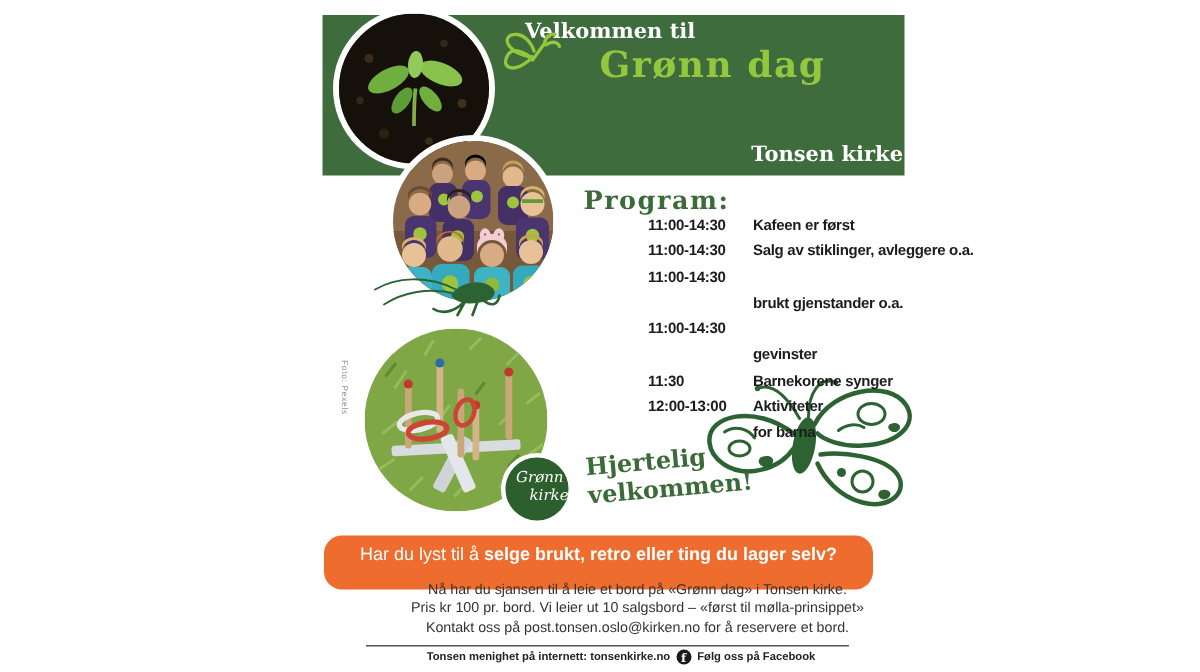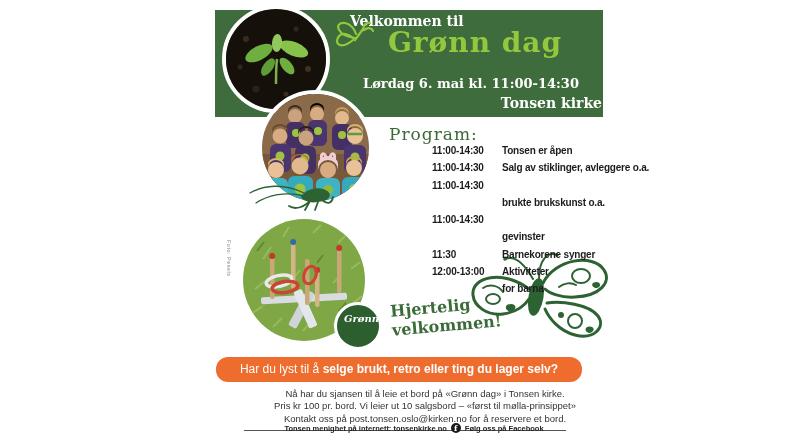--- a/index.html
+++ b/index.html
@@ -5,69 +5,69 @@
   html,body{margin:0;padding:0;background:#fff;}
   .canvas{position:relative;width:800px;height:448px;background:#ffffff;overflow:hidden;
           font-family:"Liberation Sans",sans-serif;}
   .serif{font-family:"DejaVu Serif",serif;}
 
   
   .banner{position:absolute;left:215px;top:10px;width:388px;height:107px;background:#3f6c3c;z-index:1;}
   .eyebrow{position:absolute;left:350px;top:13px;width:185px;text-align:left;color:#fff;
            font-weight:bold;font-size:14px;z-index:2;}
   .title{position:absolute;left:365px;top:22px;width:220px;text-align:center;color:#93c83e;
-         font-weight:bold;font-size:28px;line-height:42px;z-index:2;letter-spacing:1px;}
+         font-weight:bold;font-size:24px;line-height:42px;z-index:2;letter-spacing:1px;}
   .dateline{position:absolute;left:340px;top:76px;width:262px;text-align:center;color:#fff;
             font-weight:bold;font-size:13px;z-index:2;}
   .location{position:absolute;left:340px;top:95px;width:262px;text-align:right;color:#fff;
             font-weight:bold;font-size:14px;z-index:2;}
   .hbfly{position:absolute;left:331px;top:16px;width:44px;height:36px;z-index:3;}
 
   
   .photo{position:absolute;border-radius:50%;border:4px solid #fff;overflow:hidden;box-sizing:border-box;}
   .photo svg{display:block;width:100%;height:100%;}
   .ph-sprout{left:222px;top:5px;width:108px;height:108px;z-index:2;}
   .ph-kids{left:258px;top:90px;width:115px;height:115px;z-index:2;}
   .ph-rings{left:239px;top:215px;width:130px;height:130px;z-index:2;}
 
   .credit{position:absolute;left:226px;top:240px;color:#8a8a8a;font-size:5.5px;
           writing-mode:vertical-rl;letter-spacing:.5px;z-index:3;}
 
   
-  .prog-head{position:absolute;left:389px;top:124px;font-size:17px;font-weight:normal;color:#3b6b39;
+  .prog-head{position:absolute;left:389px;top:124px;font-size:17px;font-weight:bold;color:#3b6b39;
              letter-spacing:1px;z-index:3;}
   .prog{position:absolute;left:385px;top:142px;width:240px;z-index:4;margin-left:47px;}
   .prow{display:grid;grid-template-columns:70px 1fr;line-height:17.3px;font-size:10px;
         font-weight:bold;color:#1c1c1c;letter-spacing:-0.2px;}
 
   
   .grasshopper{position:absolute;left:246px;top:177px;width:88px;height:36px;z-index:3;}
   .bigbfly{position:absolute;left:463px;top:243px;width:152px;height:112px;z-index:2;}
 
   
   .welcome{position:absolute;left:391px;top:297px;color:#3b6b39;font-weight:bold;font-size:16px;
            line-height:19px;transform:rotate(-5deg);z-index:4;}
   .gklogo{position:absolute;left:334px;top:302px;width:48px;height:48px;border-radius:50%;
           background:#2c5e2e;border:3px solid #fff;box-sizing:border-box;z-index:5;
-          color:#fff;font-family:"DejaVu Serif",serif;font-style:italic;font-weight:bold;}
+          color:#fff;font-family:"DejaVu Serif",serif;font-style:italic;}
   .gklogo .l1{position:absolute;left:7px;top:8px;font-size:10px;}
-  .gklogo .l2{position:absolute;left:16px;top:20px;font-size:10px;margin-top:20px;}
-
-  
-  .sale{position:absolute;left:216px;top:357px;width:366px;height:25px;background:#ee6c2d;
+  .gklogo .l2{position:absolute;left:16px;top:20px;font-size:10px;}
+
+  
+  .sale{position:absolute;left:216px;top:357px;width:366px;height:36px;background:#ee6c2d;
         border-radius:12px;color:#fff;font-size:12px;line-height:25px;text-align:center;z-index:3;}
   .sale b{font-weight:bold;}
 
   
   .info{position:absolute;left:225px;top:388px;width:400px;text-align:center;color:#333;
         font-size:9.5px;line-height:12.3px;z-index:3;}
 
   
   .footrule{position:absolute;left:244px;top:430px;width:322px;border-top:1px solid #555;z-index:3;}
-  .footer{position:absolute;left:244px;top:423px;width:340px;display:flex;align-items:center;
+  .footer{position:absolute;left:244px;top:433px;width:340px;display:flex;align-items:flex-start;
           justify-content:center;gap:4px;font-size:7.5px;font-weight:bold;color:#222;z-index:3;}
   .fbicon{width:10px;height:10px;border-radius:50%;background:#1a1a1a;color:#fff;display:inline-flex;
           align-items:center;justify-content:center;font-family:"DejaVu Serif",serif;
           font-size:8px;line-height:10px;}
 </style>
 </head>
 <body>
 
 <div class="canvas">
 
@@ -76,21 +76,20 @@
   <svg class="hbfly" viewBox="0 0 44 36" fill="none" stroke="#93c83e" stroke-width="2.2" stroke-linecap="round" stroke-linejoin="round">
     <path d="M24,22 C6,20 2,6 14,7 C20,8 24,14 25,18"></path>
     <path d="M22,24 C10,34 2,28 8,20 C11,16 18,18 22,22"></path>
     <path d="M24,24 L32,13"></path>
     <path d="M32,13 C33,8 36,6 39,7"></path>
     <path d="M33,14 C37,11 41,12 42,15"></path>
   </svg>
 
   <div class="eyebrow serif">Velkommen til</div>
   <div class="title serif">Grønn dag</div>
-  <div class="dateline serif">Lørdag 6. mai  kl. 11:00-14:30</div>
   <div class="location serif">Tonsen kirke</div>
 
   <div class="photo ph-sprout">
     <svg viewBox="0 0 100 100">
       <rect width="100" height="100" fill="#15100a"></rect>
       <circle cx="20" cy="30" r="3" fill="#3a2c1c"></circle>
         <circle cx="70" cy="20" r="2.5" fill="#33261a"></circle>
       <circle cx="82" cy="60" r="3" fill="#3f3120"></circle>
         <circle cx="30" cy="80" r="3.5" fill="#2c2115"></circle>
       <circle cx="60" cy="85" r="2.5" fill="#3a2c1c"></circle>
@@ -192,32 +191,32 @@
       <ellipse cx="67" cy="56" rx="6" ry="9" fill="none" stroke="#cc4434" stroke-width="3" transform="rotate(20 67 56)"></ellipse>
     </svg>
   </div>
 
   <div class="credit">Foto: Pexels</div>
 
   <div class="prog-head serif">Program:</div>
   <div class="prog">
     <div class="prow">
         <span>11:00-14:30</span>
-        <span>Tonsen er åpen</span>
+        <span>Kafeen er først</span>
       </div>
     <div class="prow">
         <span>11:00-14:30</span>
         <span>Salg av stiklinger, avleggere o.a.</span>
       </div>
     <div class="prow">
         <span>11:00-14:30</span>
       </div>
     <div class="prow">
         <span></span>
-        <span>brukte brukskunst o.a.</span>
+        <span>brukt gjenstander o.a.</span>
       </div>
     <div class="prow">
         <span>11:00-14:30</span>
       </div>
     <div class="prow">
         <span></span>
         <span>gevinster</span>
       </div>
     <div class="prow">
         <span>11:30</span>

